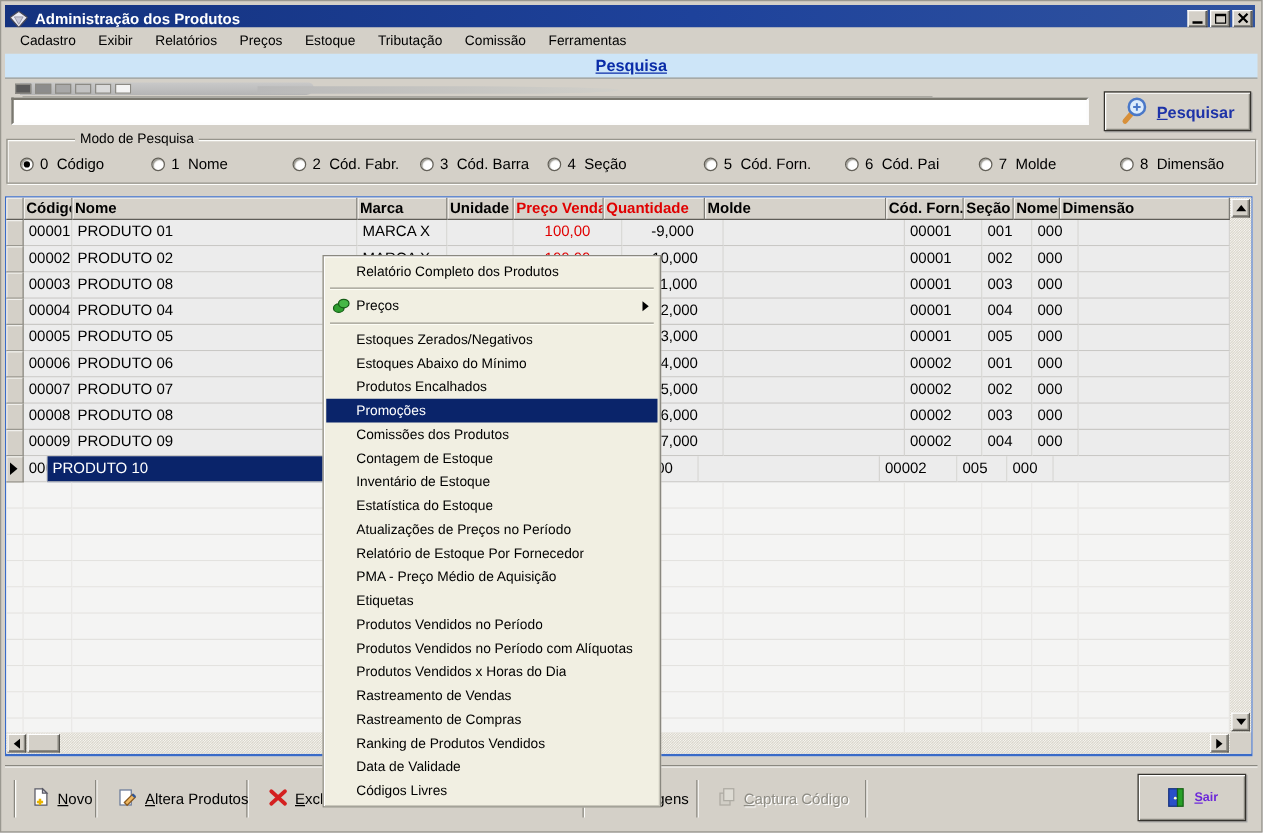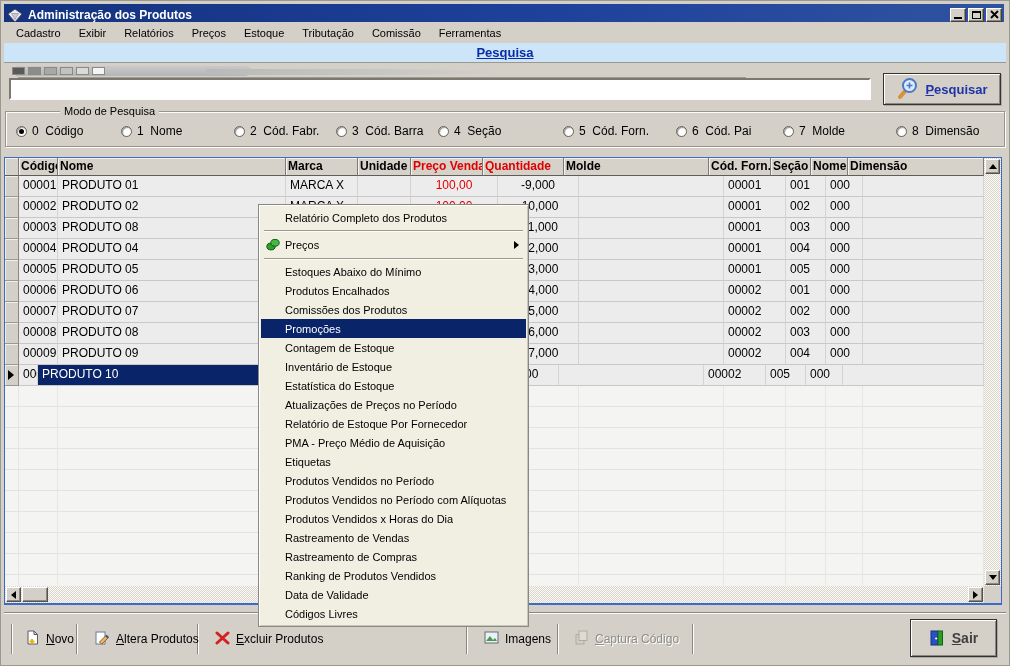--- a/index.html
+++ b/index.html
@@ -83,21 +83,21 @@
     border:1px solid;border-color:#fff #55534d #55534d #fff;box-shadow:inset -1px -1px 0 #8a8880;}
   
   .bottombar{position:absolute;left:3px;top:611px;right:3px;height:52px;background:#d4d0c8;
     border-top:1px solid #8a8880;box-shadow:inset 0 1px 0 #fdfdfb;}
   .bb-sep{position:absolute;top:11px;height:30px;width:2px;border-left:1px solid #8a8880;border-right:1px solid #fdfdfb;}
   .bb-btn{position:absolute;top:11px;height:30px;display:flex;align-items:center;gap:6px;
     font-size:12px;padding:0 4px;white-space:nowrap;cursor:default;}
   .bb-btn.disabled{color:#8f8d85;text-shadow:1px 1px 0 #fff;}
   .btn-sair{position:absolute;right:9px;top:6px;width:87px;height:38px;
     display:flex;align-items:center;justify-content:center;gap:7px;}
-  .sair-label{color:#404040;font-weight:bold;font-size:14px;}
+  .sair-label{color:#6d28d9;font-weight:bold;font-size:10px;}
   
   .ctx{position:absolute;left:257px;top:203px;width:271px;background:#f1efe2;
     border:1px solid #8a8880;box-shadow:inset 1px 1px 0 #fff,inset -1px -1px 0 #c9c7bb;
     padding:3px 2px;z-index:50;}
   .cm-item{height:19px;display:flex;align-items:center;font-size:11px;position:relative;}
   .cm-item.iconrow{height:21px;}
   .cm-gutter{width:24px;flex:none;display:flex;align-items:center;justify-content:center;}
   .cm-label{white-space:nowrap;overflow:hidden;}
   .cm-item.hl{background:#0a246a;color:#fff;}
   .cm-sep{height:1px;margin:3px 3px;background:#9c9a90;box-shadow:0 1px 0 #fdfdf5;}
@@ -571,34 +571,38 @@
             <ellipse cx="5" cy="8.5" rx="4.2" ry="3.4" fill="#2f9e2f" stroke="#145c14"></ellipse>
             <ellipse cx="9" cy="4.8" rx="4.2" ry="3.4" fill="#46b846" stroke="#145c14"></ellipse>
           </svg>
         </span>
         <span class="cm-label">Preços</span>
         <span class="cm-arrow"></span>
       </div>
       <div class="cm-sep"></div>
       <div class="cm-item">
         <span class="cm-gutter"></span>
+        <span class="cm-label">Estoques Zerados/Negativos</span>
+      </div>
+      <div class="cm-item">
+        <span class="cm-gutter"></span>
         <span class="cm-label">Estoques Abaixo do Mínimo</span>
       </div>
       <div class="cm-item">
         <span class="cm-gutter"></span>
         <span class="cm-label">Produtos Encalhados</span>
       </div>
+      <div class="cm-item hl">
+        <span class="cm-gutter"></span>
+        <span class="cm-label">Promoções</span>
+      </div>
       <div class="cm-item">
         <span class="cm-gutter"></span>
         <span class="cm-label">Comissões dos Produtos</span>
       </div>
-      <div class="cm-item hl">
-        <span class="cm-gutter"></span>
-        <span class="cm-label">Promoções</span>
-      </div>
       <div class="cm-item">
         <span class="cm-gutter"></span>
         <span class="cm-label">Contagem de Estoque</span>
       </div>
       <div class="cm-item">
         <span class="cm-gutter"></span>
         <span class="cm-label">Inventário de Estoque</span>
       </div>
       <div class="cm-item">
         <span class="cm-gutter"></span>

